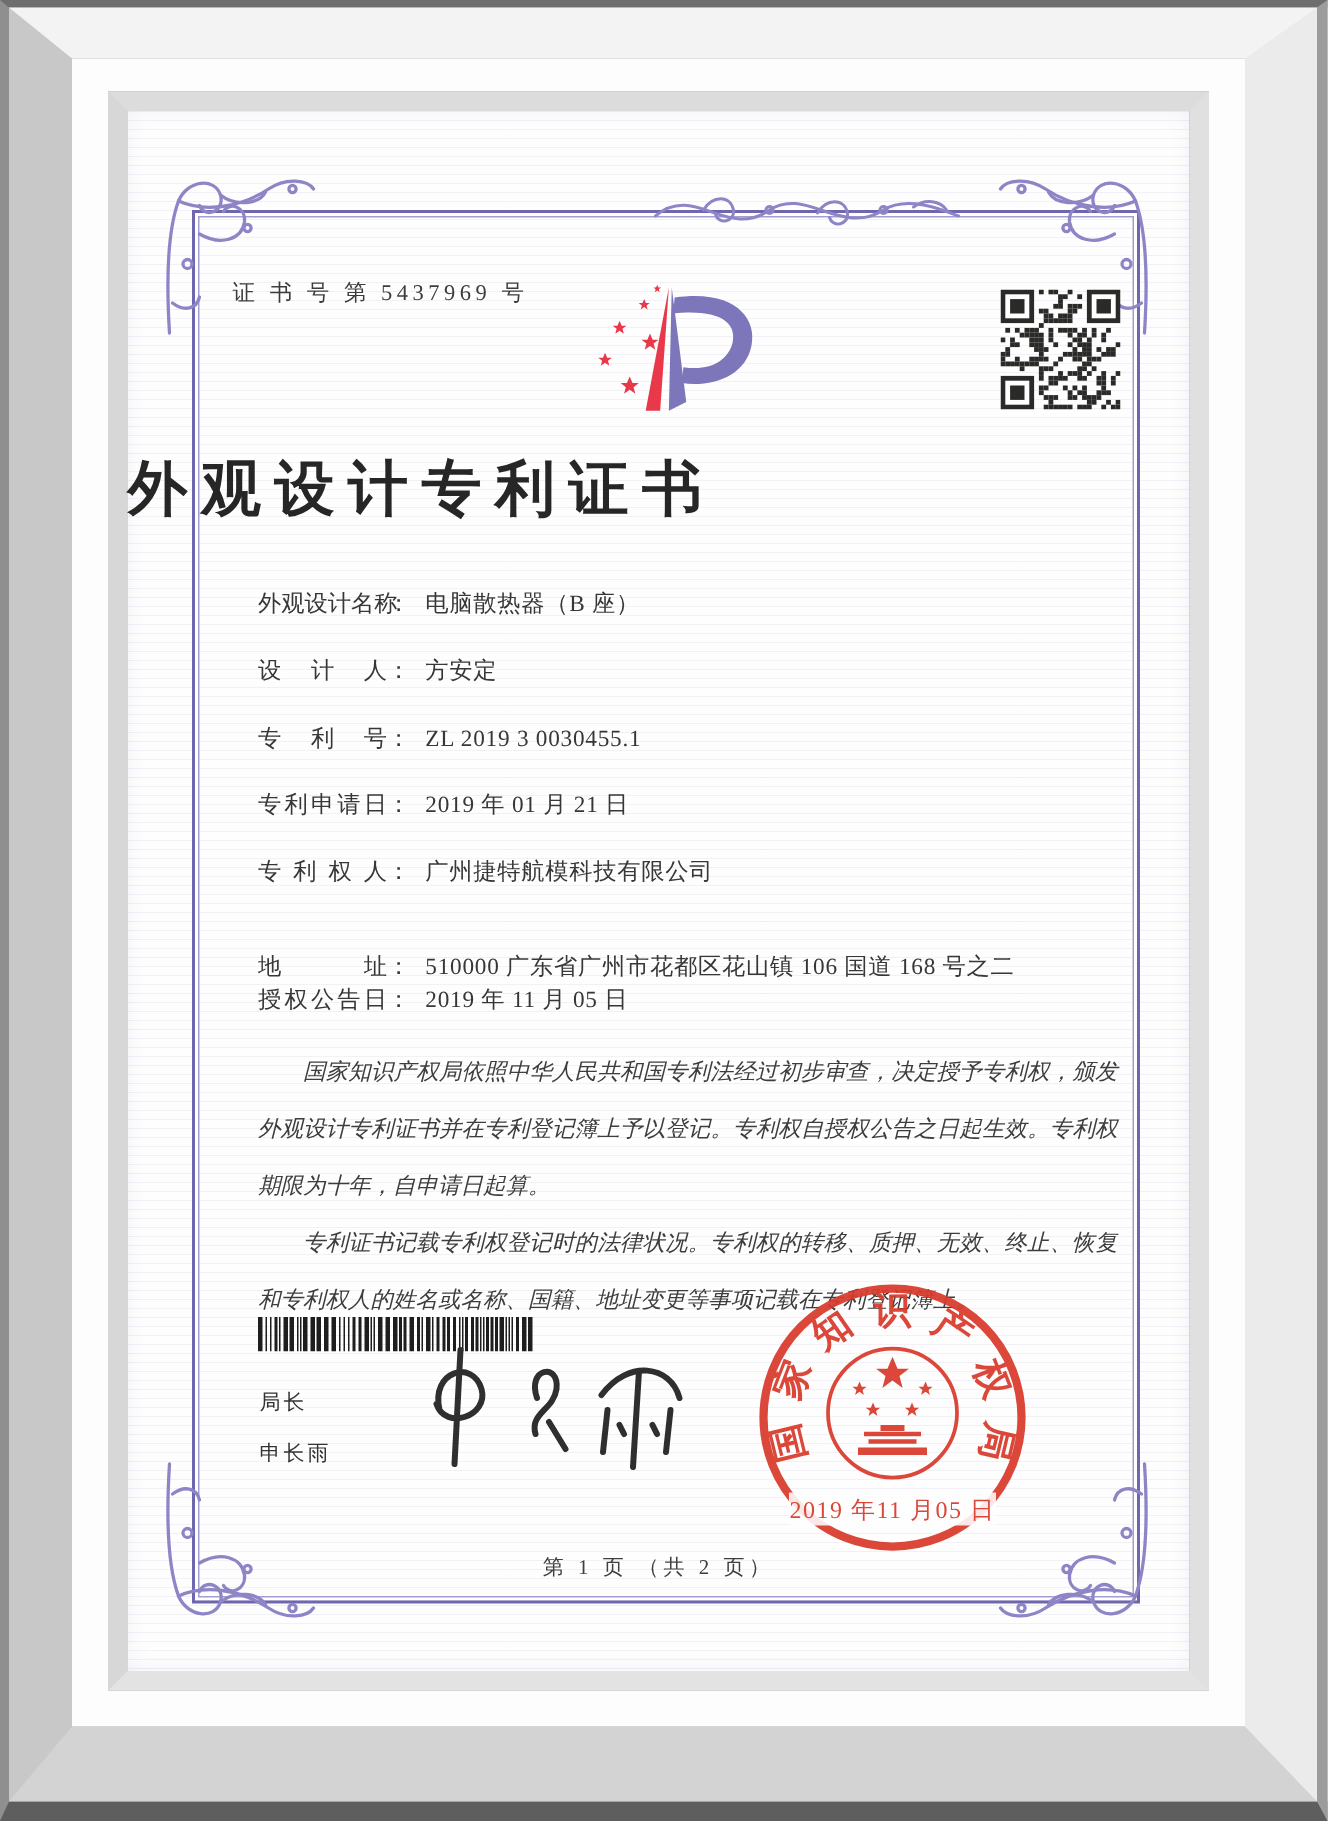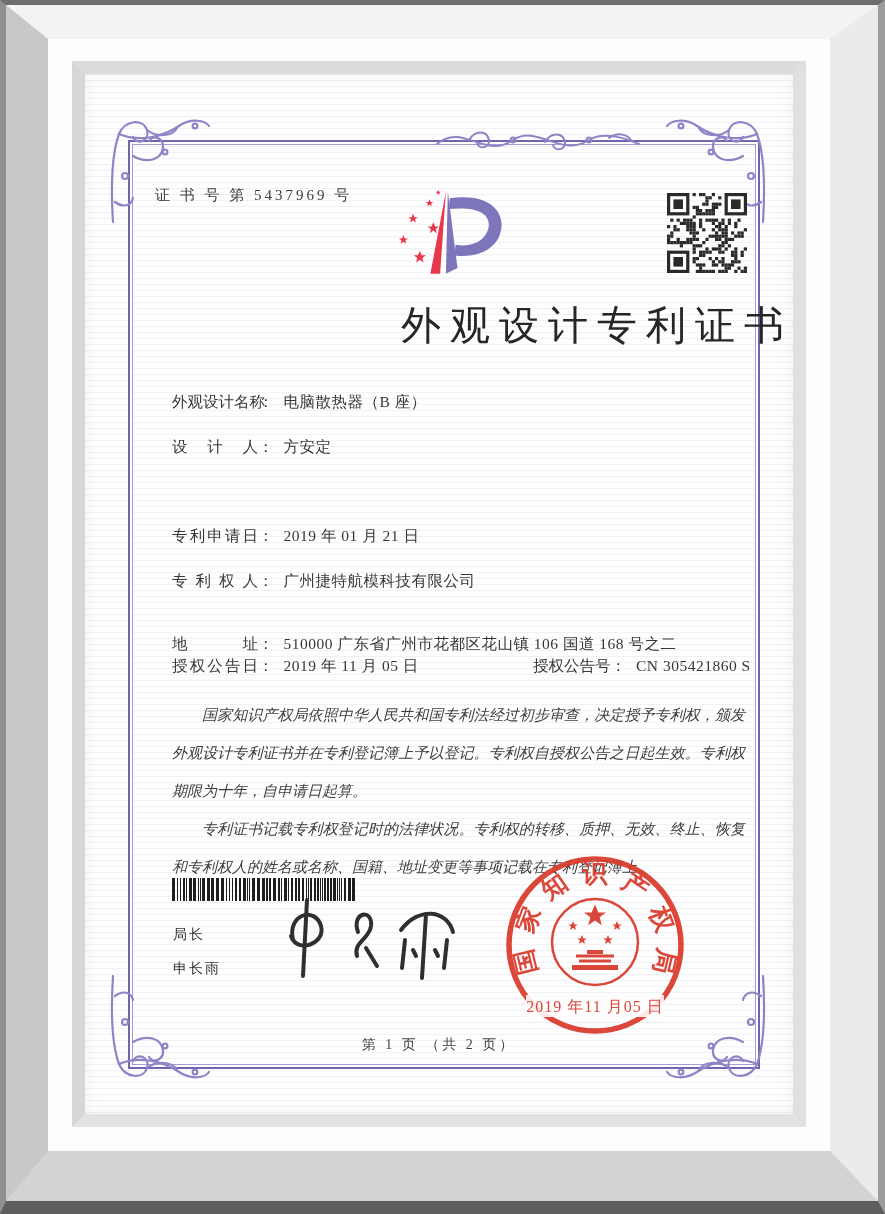--- a/index.html
+++ b/index.html
@@ -23,21 +23,21 @@
   .paper{position:absolute;inset:0;background:
      repeating-linear-gradient(to bottom, rgba(128,120,192,0.10) 0 1px, rgba(255,255,255,0) 1px 6px),
      #fefefe;
     box-shadow:inset 0 0 14px rgba(90,80,140,0.08);}
   .pborder{position:absolute;left:43px;top:66px;right:33px;bottom:45px;
     border:2px solid #6f67ad;
     box-shadow:inset 0 0 0 2px #ffffff, inset 0 0 0 3px #a49dd2;}
   .abs{position:absolute;}
   
   .certno{left:70px;top:112px;font-size:15px;letter-spacing:3px;color:#3c3c3c;}
-  .title{left:0;right:0;top:224px;text-align:right;font-size:40px;font-weight:400;
+  .title{left:0;right:0;top:224px;text-align:left;font-size:40px;font-weight:700;
     letter-spacing:9px;color:#262626;}
   .row{left:87px;right:40px;height:24px;font-size:15.5px;color:#373737;white-space:nowrap;}
   .flabel{display:inline-block;width:86px;text-align:justify;text-align-last:justify;
     vertical-align:top;}
   .colon{display:inline-block;margin-right:10px;}
   .fvalue{letter-spacing:0.5px;}
   .grant2{position:absolute;left:361px;top:0;}
   .bodytext{left:87px;top:622px;width:573px;font-size:15px;line-height:38px;
     color:#3d3d3d;text-align:justify;font-style:italic;}
   .bodytext p{margin:0;text-indent:2em;}
@@ -316,34 +316,34 @@
             </svg>
 
       <div class="abs title">外观设计专利证书</div>
 
       <div class="abs row" style="top:363px">
         <span class="flabel">设 计 人</span><span class="colon">：</span><span class="fvalue">方安定</span>
       </div>
       <div class="abs row" style="top:318px">
         <span class="flabel">外观设计名称</span><span class="colon">：</span><span class="fvalue">电脑散热器（B 座）</span>
       </div>
+      <div class="abs row" style="top:408px">
+        <span class="flabel">专 利 号</span><span class="colon">：</span><span class="fvalue">ZL 2019 3 0030455.1</span>
+      </div>
       <div class="abs row" style="top:452px">
         <span class="flabel">专利申请日</span><span class="colon">：</span><span class="fvalue">2019 年 01 月 21 日</span>
       </div>
       <div class="abs row" style="top:497px">
         <span class="flabel">专 利 权 人</span><span class="colon">：</span><span class="fvalue">广州捷特航模科技有限公司</span>
       </div>
       <div class="abs row" style="top:560px">
         <span class="flabel">地 址</span><span class="colon">：</span><span class="fvalue">510000 广东省广州市花都区花山镇 106 国道 168 号之二</span>
       </div>
       <div class="abs row" style="top:582px">
         <span class="flabel">授权公告日</span><span class="colon">：</span><span class="fvalue">2019 年 11 月 05 日</span>
-        <span class="grant2">
-          <span>授权公告号</span><span class="colon">：</span><span class="fvalue">CN 305421860 S</span>
-        </span>
       </div>
 
       <div class="abs bodytext">
         <p>国家知识产权局依照中华人民共和国专利法经过初步审查，决定授予专利权，颁发外观设计专利证书并在专利登记簿上予以登记。专利权自授权公告之日起生效。专利权期限为十年，自申请日起算。</p>
         <p>专利证书记载专利权登记时的法律状况。专利权的转移、质押、无效、终止、恢复和专利权人的姓名或名称、国籍、地址变更等事项记载在专利登记簿上。</p>
       </div>
 
       <svg class="abs" id="barcode" style="left:87px;top:804px" width="185" height="23" viewBox="0 0 185 23">
               <rect x="0" y="0" width="3" height="23" fill="#1e1e1e"></rect>
               <rect x="5" y="0" width="1" height="23" fill="#1e1e1e"></rect>

